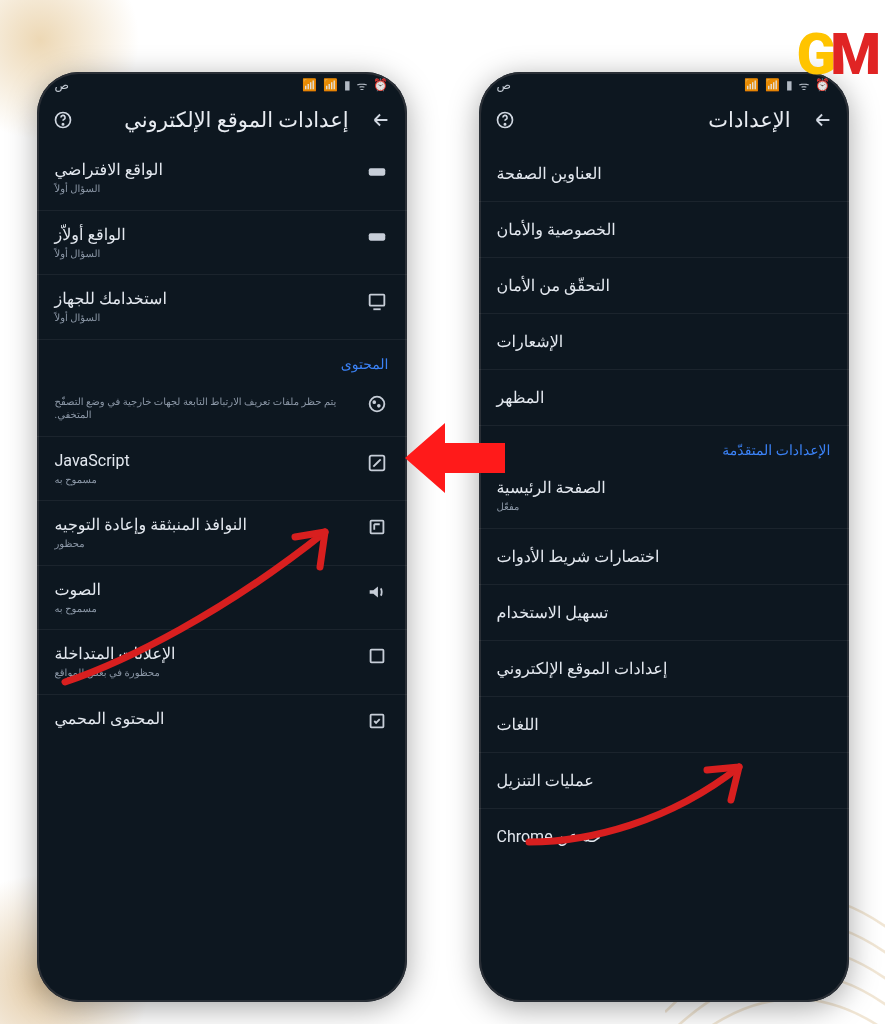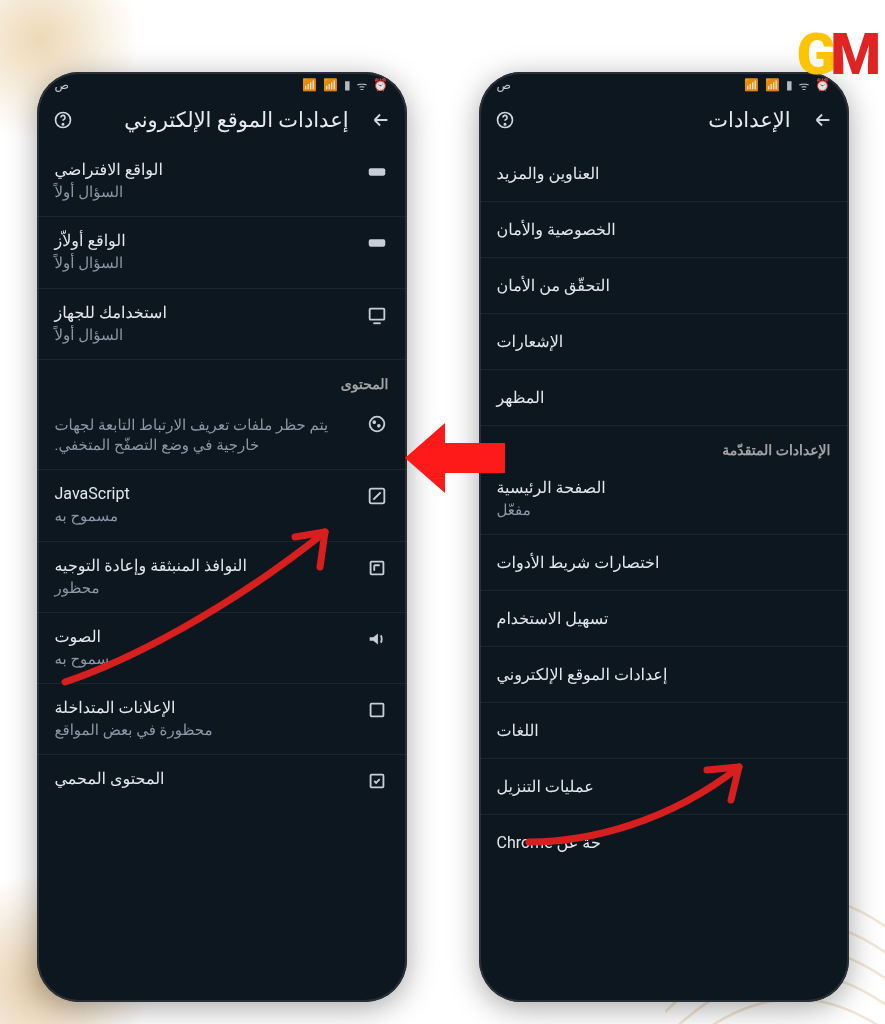--- a/index.html
+++ b/index.html
@@ -101,27 +101,26 @@
       display: flex;
       align-items: flex-start;
       gap: 18px;
       padding: 14px 18px;
       border-bottom: 1px solid rgba(255,255,255,0.06);
       color: #dfe6ee;
     }
     .row:last-child { border-bottom: none; }
     .row .texts { flex: 1; text-align: left; }
     .row .title { font-size: 16px; color: #e3e8ef; }
-    .row .sub { font-size: 15px; color: #8b97a6; margin-top: 3px; line-height: 1.35; }
+    .row .sub { font-size: 10px; color: #8b97a6; margin-top: 3px; line-height: 1.35; }
     .section-label {
       padding: 16px 18px 6px 18px;
       font-size: 14px;
-      color: #a3a3a3;
+      color: #3b82f6;
       text-align: right;
-      font-weight: bold;
     }
     .row .icon {
       width: 24px; height: 24px; flex: 0 0 24px;
       color: #c7ced8;
       display: flex; align-items: center; justify-content: center;
     }
     .row.simple { padding: 18px 18px; }
     .row.simple .title { font-size: 16px; }
     
     .red-arrow {
@@ -316,21 +315,21 @@
         <svg width="20" height="20" viewBox="0 0 24 24" fill="none" stroke="currentColor" stroke-width="2">
             <circle cx="12" cy="12" r="9"></circle>
             <path d="M9.5 9a2.5 2.5 0 1 1 3.5 2.3c-.8.4-1 1-1 1.7"></path>
             <circle cx="12" cy="17" r="0.8" fill="currentColor"></circle>
           </svg>
       </span>
     </div>
     <div class="list">
       <div class="row simple">
           <div class="texts">
-            <div class="title">العناوين والمزيد</div>
+            <div class="title">العناوين الصفحة</div>
           </div>
         </div>
       <div class="row simple">
           <div class="texts">
             <div class="title">الخصوصية والأمان</div>
           </div>
         </div>
       <div class="row simple">
           <div class="texts">
             <div class="title">التحقّق من الأمان</div>

